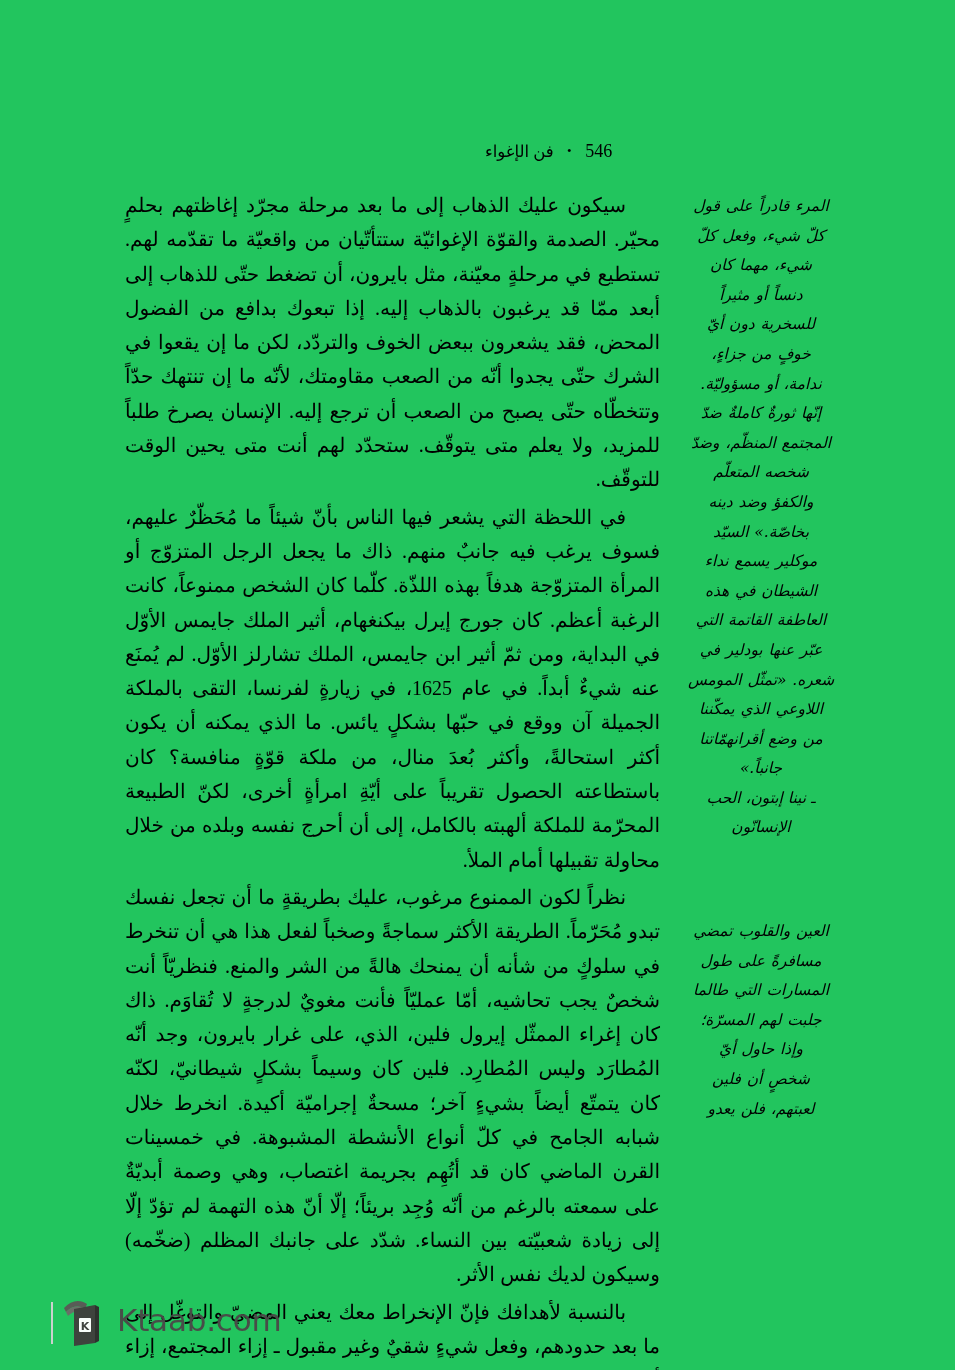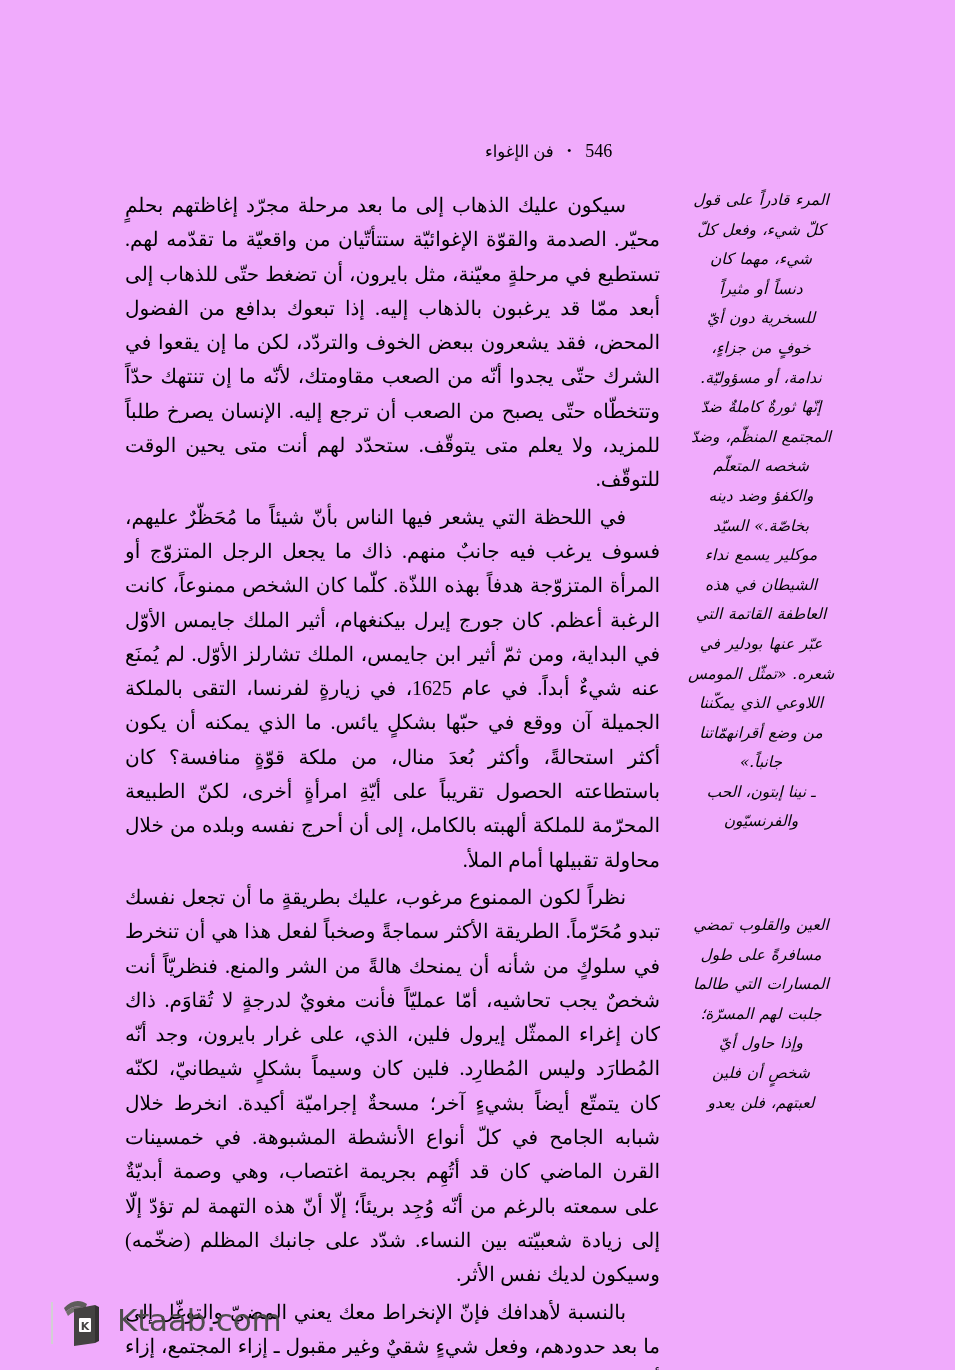--- a/index.html
+++ b/index.html
@@ -13,21 +13,21 @@
     height: 1370px;
     position: relative;
     overflow: hidden;
     font-family: "Liberation Serif", "DejaVu Serif", serif;
     color: #000000;
   }
 
   .page {
     position: absolute;
     inset: 0;
-    background: #f0abfc;
+    background: #22c55e;
   }
 
   
   .running-head {
     position: absolute;
     top: 141px;
     right: 110px;
     width: 360px;
     text-align: left;
     direction: rtl;
@@ -72,21 +72,21 @@
     text-indent: 34px;
     text-align: justify;
   }
   .body-column p + p {
     margin-top: 3px;
   }
 
   
   .margin-col {
     position: absolute;
-    top: 186px;
+    top: 192px;
     right: 108px;
     width: 172px;
     direction: rtl;
     text-align: center;
   }
   .quote-block {
     font-family: "DejaVu Serif", "Liberation Serif", serif;
     font-style: italic;
     font-size: 15.4px;
     line-height: 29.6px;
@@ -187,21 +187,21 @@
       <span class="qline">العاطفة القاتمة التي</span>
       <span class="qline">عبّر عنها بودلير في</span>
       <span class="qline">شعره. «تمثّل المومس</span>
       <span class="qline">اللاوعي الذي يمكّننا</span>
       <span class="qline">من وضع أقرانهمّاتنا</span>
       <span class="qline">جانباً.»</span>
     </div>
 
     <div class="quote-attrib">
       <span class="qline">ـ نينا إبتون، الحب</span>
-      <span class="qline">والفرنسيّون</span>
+      <span class="qline">الإنسانّون</span>
     </div>
 
     <div class="quote-gap"></div>
 
     <div class="quote-block">
       <span class="qline">العين والقلوب تمضي</span>
       <span class="qline">مسافرةً على طول</span>
       <span class="qline">المسارات التي طالما</span>
       <span class="qline">جلبت لهم المسرّة؛</span>
       <span class="qline">وإذا حاول أيّ</span>

